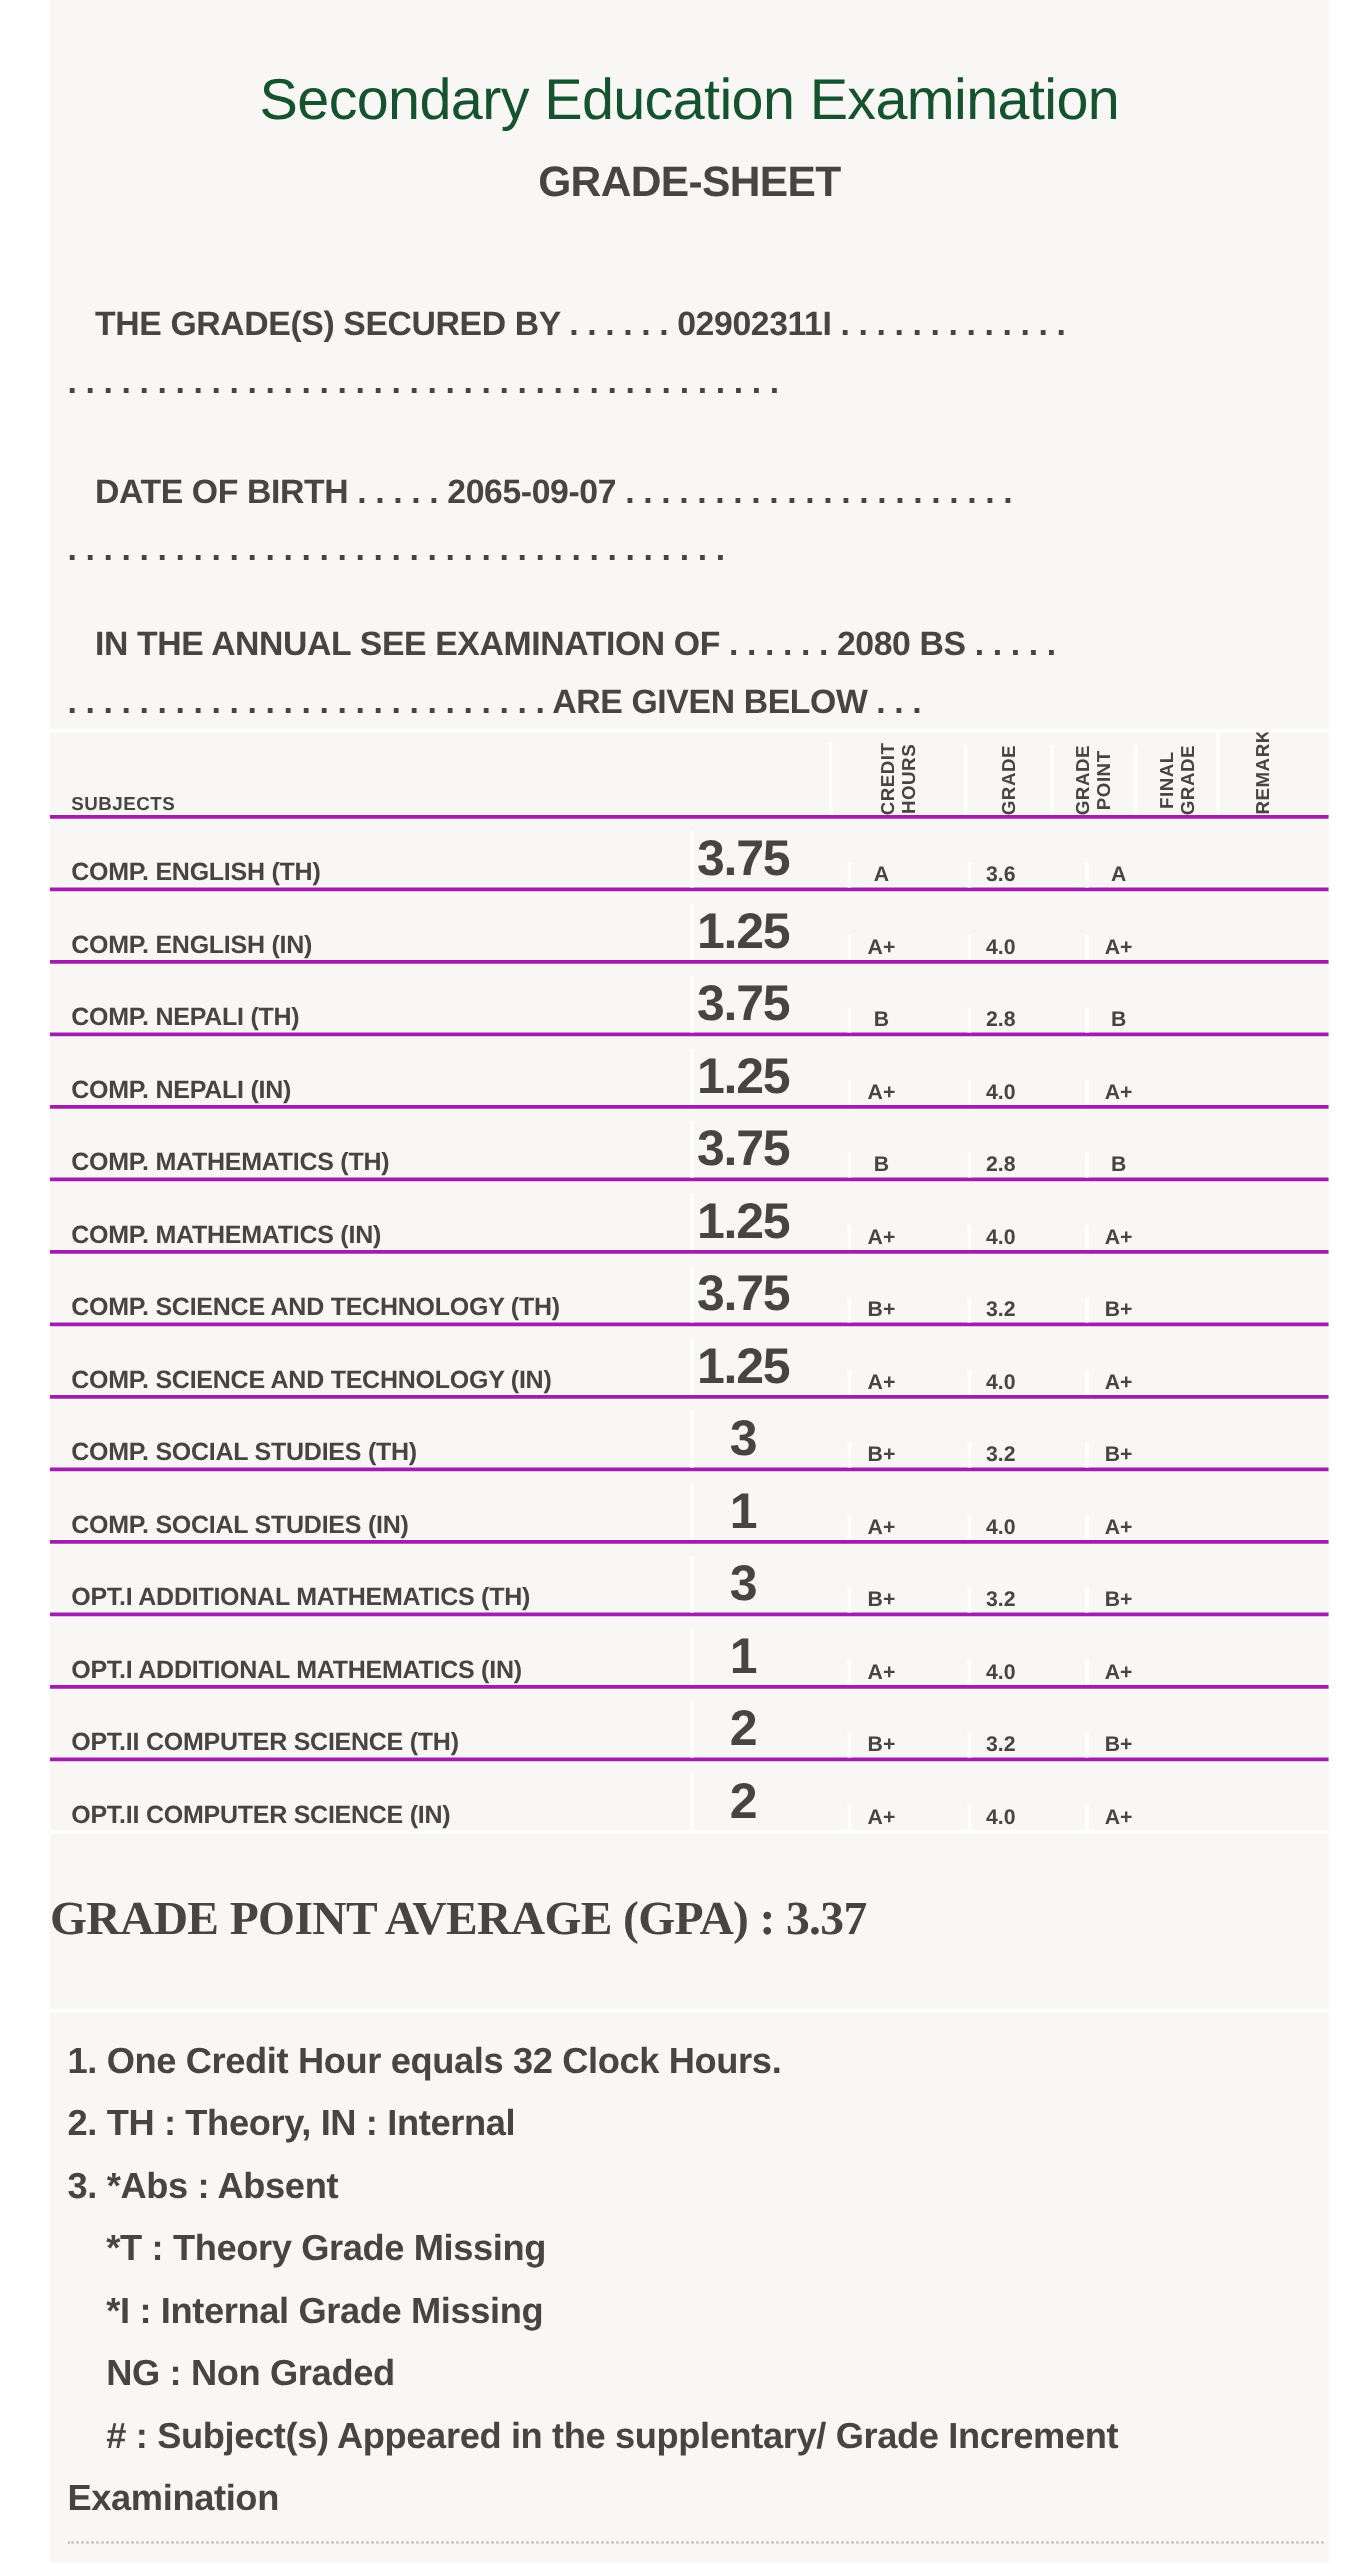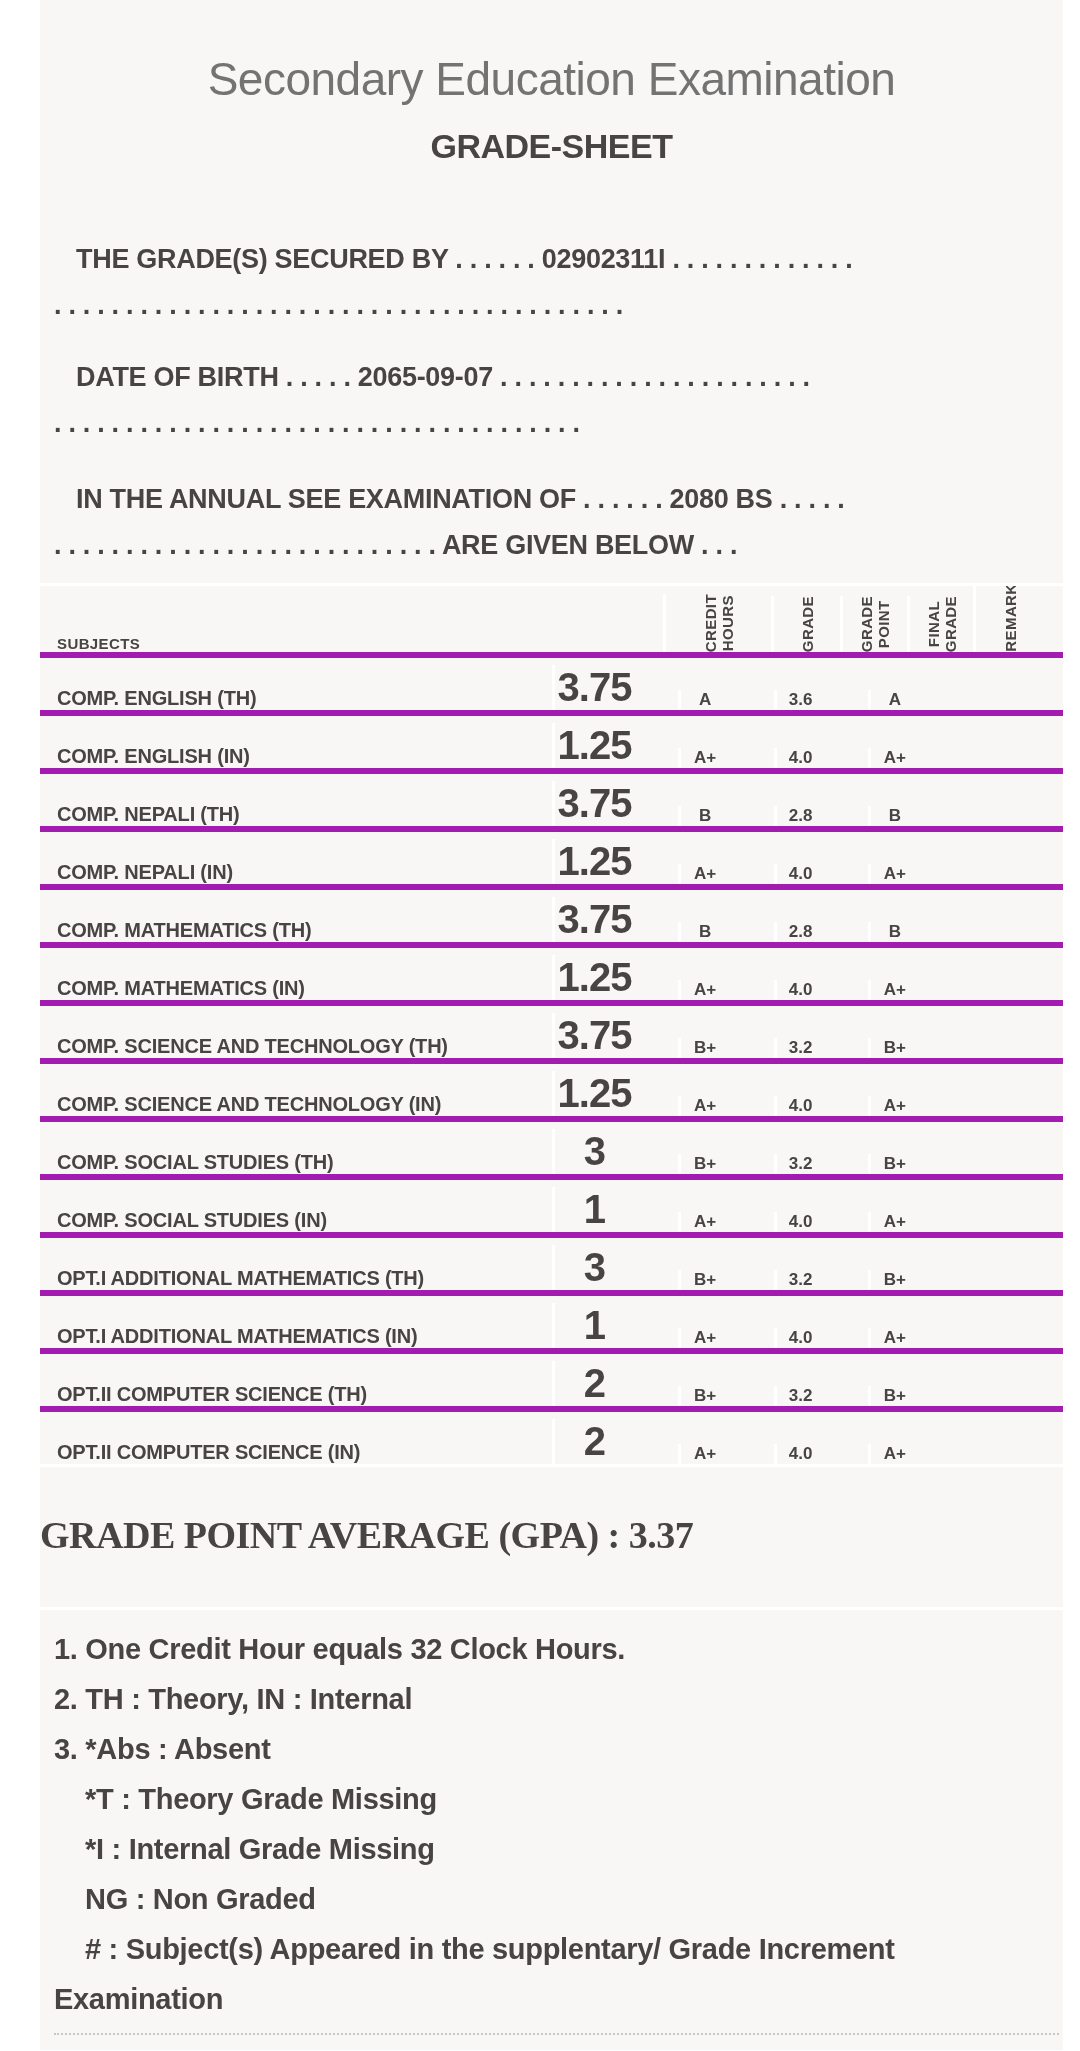--- a/index.html
+++ b/index.html
@@ -9,60 +9,60 @@
   .card { width:1023px; background:#f8f7f6; margin-bottom:3px; overflow:hidden; }
 
   
   .card-head { height:583px; }
   .page-title { font-size:46px; line-height:50px; font-weight:400; text-align:center; color:#2b9fdb; padding-top:54px; letter-spacing:-0.5px; }
   .page-subtitle { font-size:34px; line-height:36px; font-weight:700; text-align:center; margin-top:24px; letter-spacing:-0.5px; }
   .para { font-size:27px; font-weight:700; line-height:46px; letter-spacing:-0.3px; }
   .para .l1 { padding-left:36px; white-space:nowrap; overflow:hidden; }
   .para .l2 { padding-left:14px; white-space:nowrap; overflow:hidden; }
   .para.p1 { margin-top:72px; }
-  .para.p2 { margin-top:26px; }
+  .para.p2 { margin-top:42px; }
   .para.p3 { margin-top:30px; }
 
   
   .card-table { }
   .trow { display:flex; align-items:flex-end; }
   .cell { display:flex; align-items:center; justify-content:center; }
   .col-subject { width:623px; justify-content:flex-start; padding-left:17px; }
   .col-credit  { width:108px; border-left:3px solid #fff; }
   .col-grade   { width:69px;  border-left:3px solid #fff; }
   .col-gpoint  { width:67px;  border-left:3px solid #fff; }
   .col-final   { width:66px;  border-left:3px solid #fff; }
   .col-remarks { width:71px;  border-left:3px solid #fff; }
   .col-fill    { flex:1;      border-left:3px solid #fff; }
   .thead { height:66px; }
   .thead .cell { overflow:visible; }
   .th-label { font-size:15px; font-weight:700; letter-spacing:0.4px; }
   .vtext { writing-mode:vertical-rl; transform:rotate(180deg); white-space:pre-line; font-size:15px; font-weight:700; line-height:17px; letter-spacing:0.4px; text-align:center; }
-  .drow { height:58px; border-top:6px solid #a21caf;gap:44px; }
+  .drow { height:58px; border-top:3px solid #a21caf;gap:44px; }
   .subject-label { font-size:20px; font-weight:700; letter-spacing:-0.2px; }
   .credit-val { font-size:40px; font-weight:700; letter-spacing:-1px; }
   .small-val { font-size:17px; font-weight:700; }
 
   
   .card-gpa { height:140px; }
   .gpa-line { padding-top:46px; padding-right:6px; text-align:left; font-size:38px; font-weight:700; letter-spacing:-0.5px;font-family:Liberation Serif, serif; }
 
   
   .card-notes { height:440px; padding-top:14px; }
   .note-line { font-size:29px; font-weight:700; line-height:50px; padding-left:14px; white-space:pre-wrap; letter-spacing:-0.3px; }
   .notes-divider { border-top:2px dotted #c8c6c5; margin:9px 4px 0 14px; }
   .note-partial { font-size:29px; font-weight:700; line-height:50px; padding-left:14px; margin-top:6px; }
 </style>
 </head>
 <body>
 
 <div class="page">
 
   <div class="card card-head">
-    <div class="page-title" style="color: #737373;">Secondary Education Examination</div>
+    <div class="page-title" style="color: #14532d;">Secondary Education Examination</div>
     <div class="page-subtitle">GRADE-SHEET</div>
 
     <div class="para p1">
       <div class="l1">THE GRADE(S) SECURED BY . . . . . . 02902311I . . . . . . . . . . . . .</div>
       <div class="l2">. . . . . . . . . . . . . . . . . . . . . . . . . . . . . . . . . . . . . . . .</div>
     </div>
     <div class="para p2">
       <div class="l1">DATE OF BIRTH . . . . . 2065-09-07 . . . . . . . . . . . . . . . . . . . . . .</div>
       <div class="l2">. . . . . . . . . . . . . . . . . . . . . . . . . . . . . . . . . . . . .</div>
     </div>

